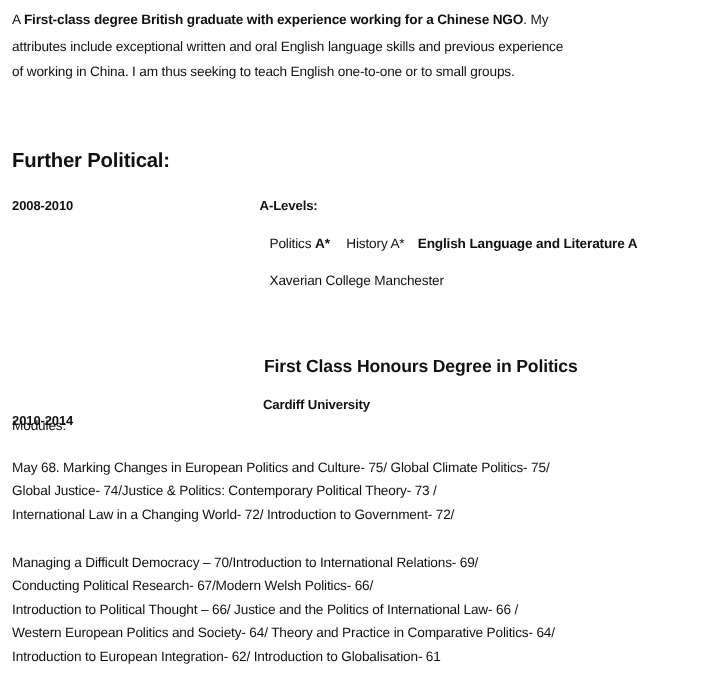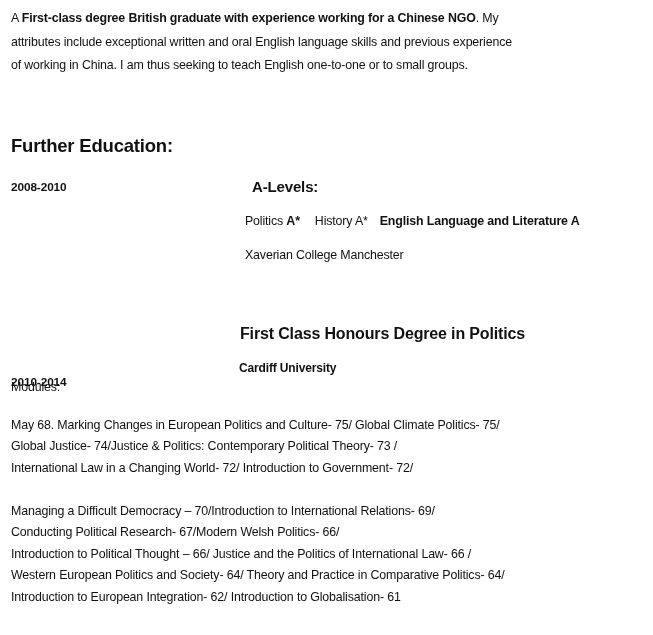--- a/index.html
+++ b/index.html
@@ -61,24 +61,24 @@
 <body>
 
 <div class="doc">
 
   <div class="line" style="top:10px;">
     <span>A </span><span class="b">First-class degree British graduate with experience working for a Chinese NGO</span><span>. My</span>
   </div>
   <div class="line" style="top:57px;">of working in China. I am thus seeking to  teach English one-to-one or to  small groups.</div>
   <div class="line" style="top:34px;">attributes include exceptional written and oral English language skills and previous experience</div>
 
-  <div class="heading">Further Education:</div>
+  <div class="heading">Further Political:</div>
 
   <div class="col-year" style="top:179px;">2008-2010</div>
-  <div class="col-right b" style="left:252px; top:179px; font-size:15px;">A-Levels:</div>
+  <div class="col-right b" style="left:236px; top:179px; font-size:12px;">A-Levels:</div>
   <div class="col-right" style="left:245px; top:213px;">
     <span>Politics </span><span class="b">A*</span><span style="display:inline-block;width:15px;"></span><span>History A*</span><span style="display:inline-block;width:12px;"></span><span class="b">English Language and Literature A</span>
   </div>
   <div class="col-right" style="left:245px; top:247px;">Xaverian College Manchester</div>
 
   <div class="col-year" style="top:326px;margin-top:48px;">2010-2014</div>
   <div class="col-right b" style="left:240px; top:326px; font-size:16px;">First Class Honours Degree in Politics</div>
   <div class="col-right b" style="left:239px; top:360px; font-size:12px;">Cardiff University</div>
 
   <div class="line" style="top:379px;">Modules:</div>

